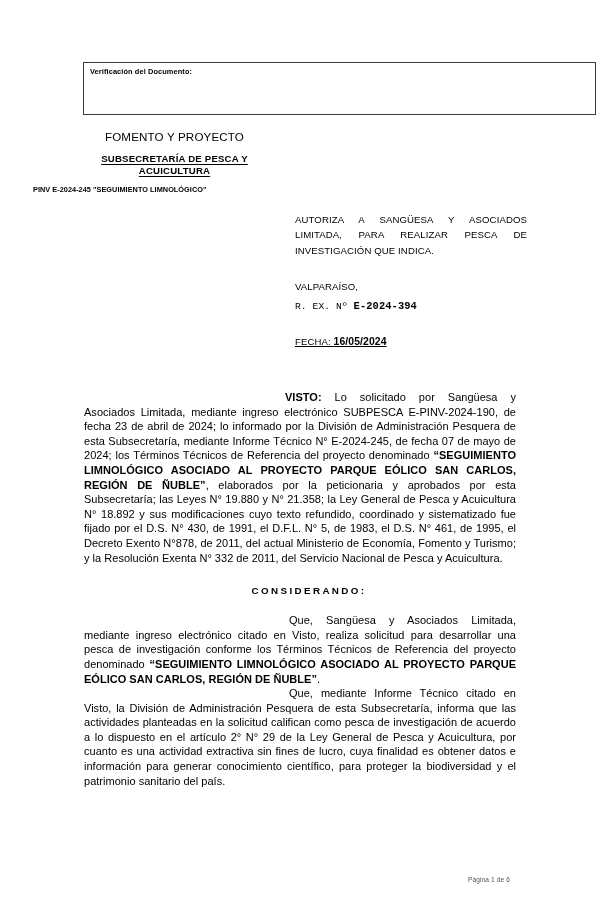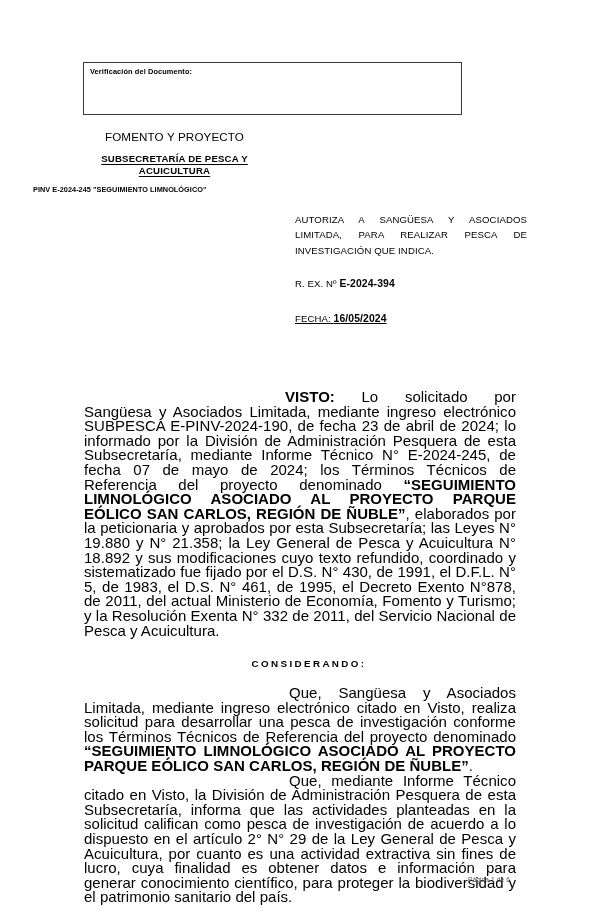--- a/index.html
+++ b/index.html
@@ -24,21 +24,21 @@
     width: 600px;
     height: 918px;
     background: #ffffff;
   }
 
   
   .verif-box {
     position: absolute;
     left: 83px;
     top: 62px;
-    width: 379px;
+    width: 513px;
     height: 53px;
     border: 1.3px solid #3a3a3a;
     box-sizing: border-box;
     overflow: hidden;
     background: #ffffff;
   }
   .verif-title {
     font-size: 7.4px;
     font-weight: bold;
     letter-spacing: 0.1px;
@@ -113,23 +113,24 @@
     text-align: justify;
     text-align-last: left;
     letter-spacing: 0.1px;
   }
   .city {
     margin-top: 23px;
     font-size: 9.6px;
     letter-spacing: 0.1px;
   }
   .resnum {
-    margin-top: 20px;
-    font-size: 9.6px;
-    letter-spacing: 0.1px;
+    margin-top: 8px;
+    font-size: 9.6px;
+    letter-spacing: 0.1px;
+    font-family: Liberation Mono, monospace;
   }
   .resnum b, .fecha b {
     font-weight: bold;
     font-size: 10.4px;
   }
   .fecha {
     margin-top: 24px;
     font-size: 9.6px;
     letter-spacing: 0.1px;
     text-decoration: underline;
@@ -137,21 +138,21 @@
 
   
   .body-block {
     position: absolute;
     left: 84px;
     top: 390px;
     width: 432px;
   }
   p.para {
     margin: 0;
-    font-size: 15px;
+    font-size: 11px;
     line-height: 14.6px;
     text-align: justify;
     letter-spacing: 0.02px;
   }
   p.para b { font-weight: bold; }
   .indent { display: inline-block; }
   .lead-visto { padding-left: 201px; }
   .lead-que1 { padding-left: 205px; }
   .lead-que2 { padding-left: 205px; }
 
@@ -188,20 +189,21 @@
     <div class="ministry-line">FOMENTO Y PROYECTO</div>
     <div class="subsec">
       <span>SUBSECRETARÍA DE PESCA Y</span><br>
       <span>ACUICULTURA</span>
     </div>
     <div class="pinv">PINV E-2024-245 "SEGUIMIENTO LIMNOLÓGICO"</div>
   </div>
 
   <div class="rightcol">
     <div class="subject">AUTORIZA A SANGÜESA Y ASOCIADOS LIMITADA, PARA REALIZAR PESCA DE INVESTIGACIÓN QUE INDICA.</div>
+    <div class="city">VALPARAÍSO,</div>
     <div class="resnum"><span>R. EX. Nº </span><b>E-2024-394</b></div>
     <div class="fecha"><span>FECHA: </span><b>16/05/2024</b></div>
   </div>
 
   <div class="body-block">
 
     <p class="para"><span class="indent lead-visto"></span><b>VISTO:</b><span> Lo solicitado por Sangüesa y Asociados Limitada, mediante ingreso electrónico SUBPESCA E-PINV-2024-190, de fecha 23 de abril de 2024; lo informado por la División de Administración Pesquera de esta Subsecretaría, mediante Informe Técnico N° E-2024-245, de fecha 07 de mayo de 2024; los Términos Técnicos de Referencia del proyecto denominado </span><b>“SEGUIMIENTO LIMNOLÓGICO ASOCIADO AL PROYECTO PARQUE EÓLICO SAN CARLOS, REGIÓN DE ÑUBLE”</b><span>, elaborados por la peticionaria y aprobados por esta Subsecretaría; las Leyes N° 19.880 y N° 21.358; la Ley General de Pesca y Acuicultura N° 18.892 y sus modificaciones cuyo texto refundido, coordinado y sistematizado fue fijado por el D.S. N° 430, de 1991, el D.F.L. N° 5, de 1983, el D.S. N° 461, de 1995, el Decreto Exento N°878, de 2011, del actual Ministerio de Economía, Fomento y Turismo; y la Resolución Exenta N° 332 de 2011, del Servicio Nacional de Pesca y Acuicultura.</span></p>
 
     <div class="considerando">CONSIDERANDO:</div>
 

